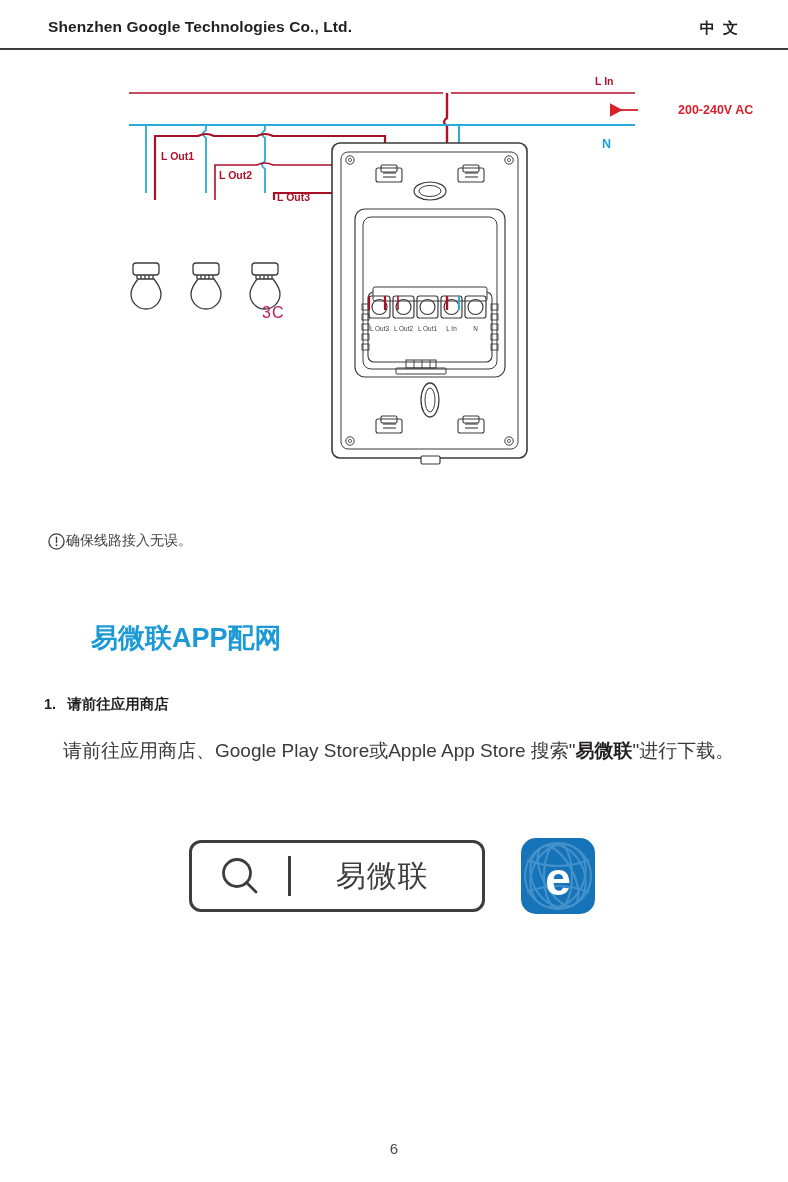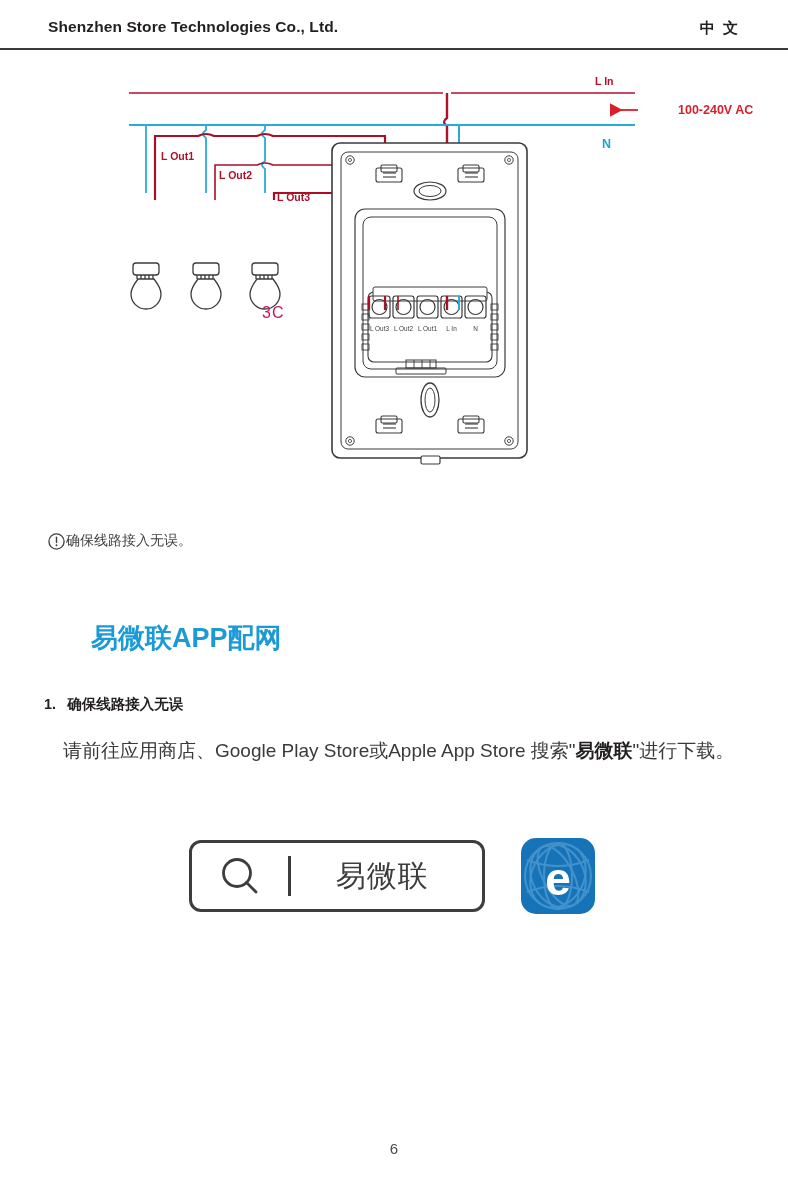--- a/index.html
+++ b/index.html
@@ -195,21 +195,21 @@
     width: 788px;
     text-align: center;
     font-size: 15px;
     color: #4a4a4a;
   }
 </style>
 </head>
 <body>
 
 <div class="page-header">
-  <div class="header-title">Shenzhen Store Technologies Co., Ltd.</div>
+  <div class="header-title">Shenzhen Google Technologies Co., Ltd.</div>
   <div class="header-lang">中 文</div>
   <div class="header-rule"></div>
 </div>
 
 <div class="diagram">
   <svg width="788" height="420" viewBox="0 0 788 420" xmlns="http://www.w3.org/2000/svg">
     <defs>
       <marker id="arrowLeft" markerWidth="9" markerHeight="9" refX="8" refY="4.5" orient="auto">
         <path d="M8,0.7 L1,4.5 L8,8.3 Z" fill="#d81f2a"></path>
       </marker>
@@ -346,21 +346,21 @@
     <line x1="459" y1="250" x2="459" y2="236" stroke="#29abd8" stroke-width="2"></line>
 
     <text x="379.5" y="271" font-family="Liberation Sans, sans-serif" font-size="6.4" fill="#3b3b3b" text-anchor="middle">L Out3</text>
     <text x="403.5" y="271" font-family="Liberation Sans, sans-serif" font-size="6.4" fill="#3b3b3b" text-anchor="middle">L Out2</text>
     <text x="427.5" y="271" font-family="Liberation Sans, sans-serif" font-size="6.4" fill="#3b3b3b" text-anchor="middle">L Out1</text>
     <text x="451.5" y="271" font-family="Liberation Sans, sans-serif" font-size="6.4" fill="#3b3b3b" text-anchor="middle">L In</text>
     <text x="475.5" y="271" font-family="Liberation Sans, sans-serif" font-size="6.4" fill="#3b3b3b" text-anchor="middle">N</text>
   </svg>
 
   <div class="lbl lbl-red" style="left:595px; top:15px;">L In</div>
-  <div class="lbl-vac" style="left:678px; top:43px;">100-240V AC</div>
+  <div class="lbl-vac" style="left:678px; top:43px;">200-240V AC</div>
   <div class="lbl-n" style="left:602px; top:77px;">N</div>
   <div class="lbl lbl-red" style="left:161px; top:90px;">L Out1</div>
   <div class="lbl lbl-red" style="left:219px; top:109px;">L Out2</div>
   <div class="lbl lbl-red" style="left:277px; top:131px;">L Out3</div>
   <div class="lbl-3c" style="left:262px; top:244px;">3C</div>
 </div>
 
 <div class="note-row">
   <span class="note-icon">
     <svg width="17" height="17" viewBox="0 0 17 17" xmlns="http://www.w3.org/2000/svg">
@@ -369,21 +369,21 @@
       <circle cx="8.5" cy="12.2" r="0.95" fill="#3f3f3f"></circle>
     </svg>
   </span>
   <span class="note-text">确保线路接入无误。</span>
 </div>
 
 <div class="section-heading">易微联APP配网</div>
 
 <div class="step-title">
   <span>1.</span>
-  <span style="display:inline-block;width:7px"></span><span>确保线路接入无误</span>
+  <span style="display:inline-block;width:7px"></span><span>请前往应用商店</span>
 </div>
 <div class="step-body">
   <span>请前往应用商店、Google Play Store或Apple App Store 搜索"</span><b>易微联</b><span>"进行下载。</span>
 </div>
 
 <div class="search-pill">
   <span class="search-icon-wrap">
     <svg width="44" height="44" viewBox="0 0 44 44" xmlns="http://www.w3.org/2000/svg">
       <circle cx="19" cy="19" r="13.5" fill="none" stroke="#3d3d3d" stroke-width="2.8"></circle>
       <line x1="28.5" y1="28.5" x2="38" y2="38" stroke="#3d3d3d" stroke-width="2.8" stroke-linecap="round"></line>

